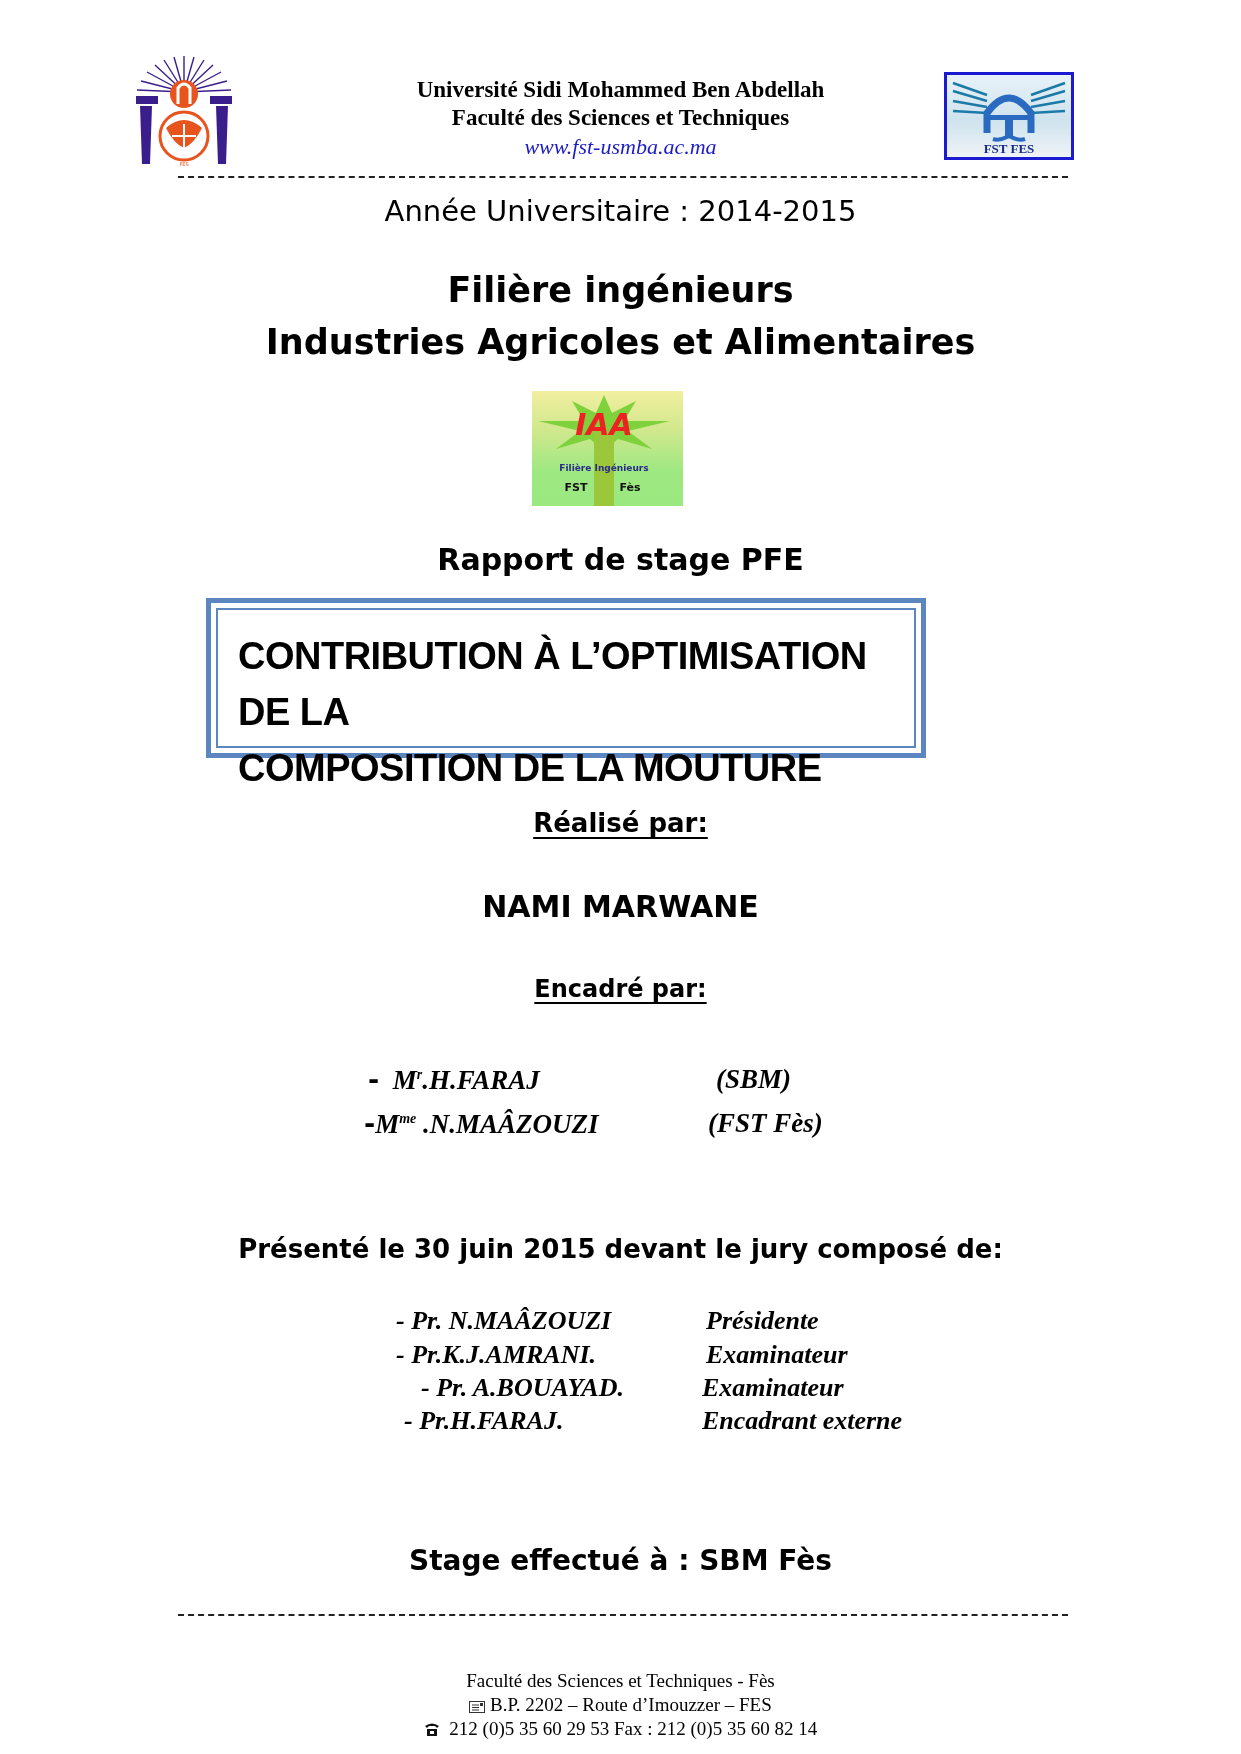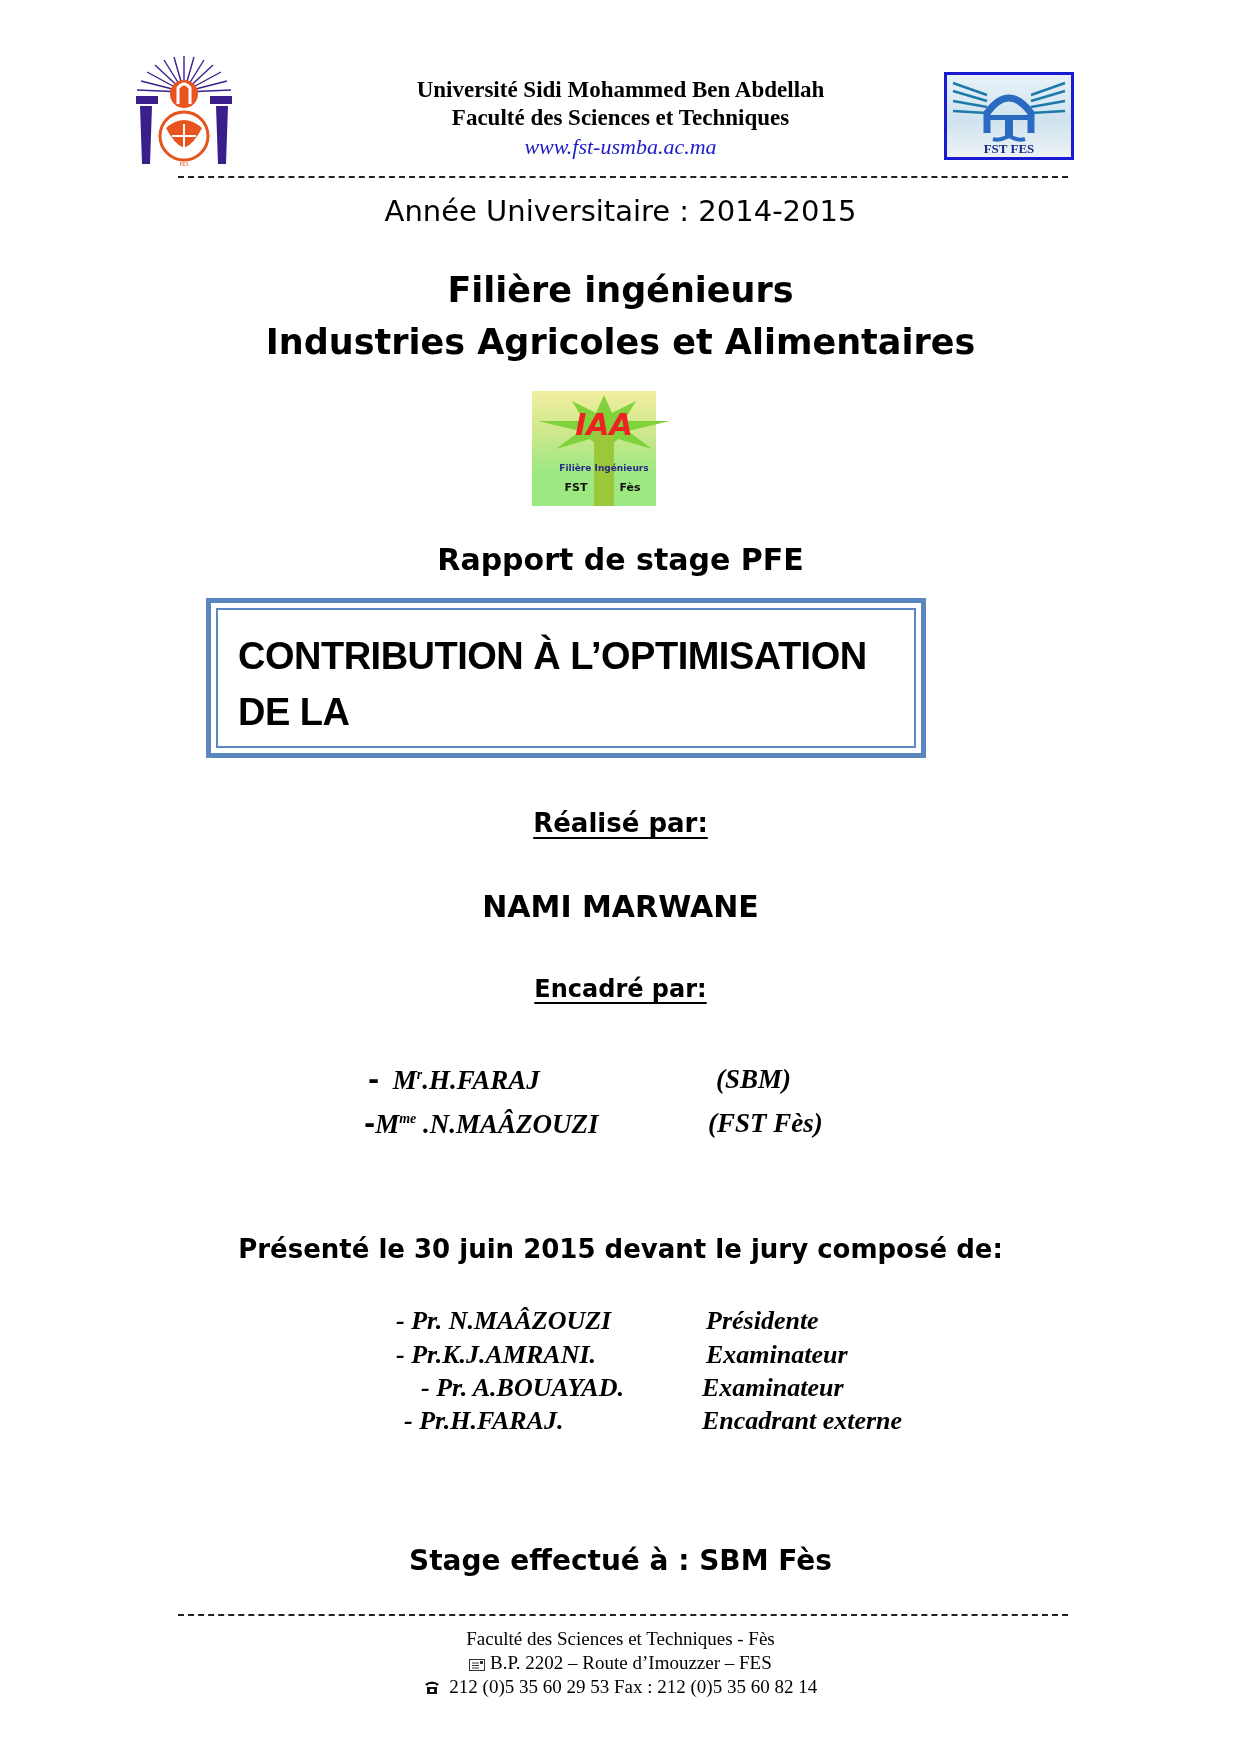--- a/index.html
+++ b/index.html
@@ -17,21 +17,21 @@
     .uni-line2 { top: 105px; font-size: 23px; font-weight: bold; }
     .uni-url { top: 134px; font-size: 22px; font-weight: normal; font-style: italic; color: #1c1cc8; }
     .dashes { left: 178px; width: 890px; height: 0; border-top: 2px dashed #222; }
     .dashes.top { top: 176px; }
     .dashes.bottom { top: 1614px; }
 
     .annee { top: 194px; font-size: 29px; }
     .filiere1 { top: 270px; font-size: 35px; font-weight: bold; }
     .filiere2 { top: 322px; font-size: 35px; font-weight: bold; }
 
-    .iaa-logo { left: 532px; top: 391px; width: 124px; height: 115px;
+    .iaa-logo { left: 532px; top: 391px; width: 151px; height: 115px;
       background: linear-gradient(180deg, #f2efa0 0%, #cfe88c 35%, #9ee882 70%, #9be880 100%); }
 
     .rapport { top: 542px; font-size: 30px; font-weight: bold; }
 
     .title-box { left: 206px; top: 598px; width: 720px; height: 160px; box-sizing: border-box;
       border: 5px solid #5b86c0; padding: 5px; }
     .title-inner { width: 100%; height: 100%; box-sizing: border-box; border: 2px solid #5b86c0;
       padding: 18px 0 0 20px; }
     .title-text { font-family: "Liberation Sans", "DejaVu Sans", sans-serif; font-size: 38px; font-weight: bold;
       line-height: 56px; letter-spacing: -0.5px; }
@@ -47,21 +47,21 @@
     .sup2-name { left: 364px; top: 1108px; }
     .sup2-org { left: 708px; top: 1108px; }
     sup { font-size: 14px; }
 
     .presente { top: 1234px; font-size: 26px; font-weight: bold; }
 
     .jury-row { font-size: 26px; font-weight: bold; font-style: italic; }
 
     .stage { top: 1544px; font-size: 28px; font-weight: bold; }
 
-    .footer-line { font-size: 19px; }
+    .footer-line { font-size: 19px; margin-top: 42px; }
     .footer1 { top: 1628px; }
     .footer2 { top: 1652px; }
     .footer3 { top: 1676px; }
     .icon-inline { display: inline-block; vertical-align: middle; }
   </style>
 </head>
 <body>
 
 <div class="abs logo-left">
   <svg width="100" height="118" viewBox="0 0 100 118">
@@ -134,20 +134,21 @@
     <text x="44" y="100" font-size="11" font-weight="bold" text-anchor="middle" fill="#111" font-family="DejaVu Sans, sans-serif">FST</text>
     <text x="98" y="100" font-size="11" font-weight="bold" text-anchor="middle" fill="#111" font-family="DejaVu Sans, sans-serif">Fès</text>
   </svg>
 </div>
 
 <div class="abs center sans rapport">Rapport de stage PFE</div>
 
 <div class="abs title-box">
   <div class="title-inner">
     <div class="title-text">CONTRIBUTION À L’OPTIMISATION DE LA</div>
+    <div class="title-text">COMPOSITION DE LA MOUTURE</div>
   </div>
 </div>
 
 <div class="abs center sans realise">Réalisé par:</div>
 <div class="abs center sans auteur">NAMI MARWANE</div>
 <div class="abs center sans encadre">Encadré par:</div>
 
 <div class="abs serif sup-row sup1-name">
   <span class="dash">-</span>&nbsp;&nbsp;<span>M</span><sup>r</sup><span>.H.FARAJ</span>
 </div>

